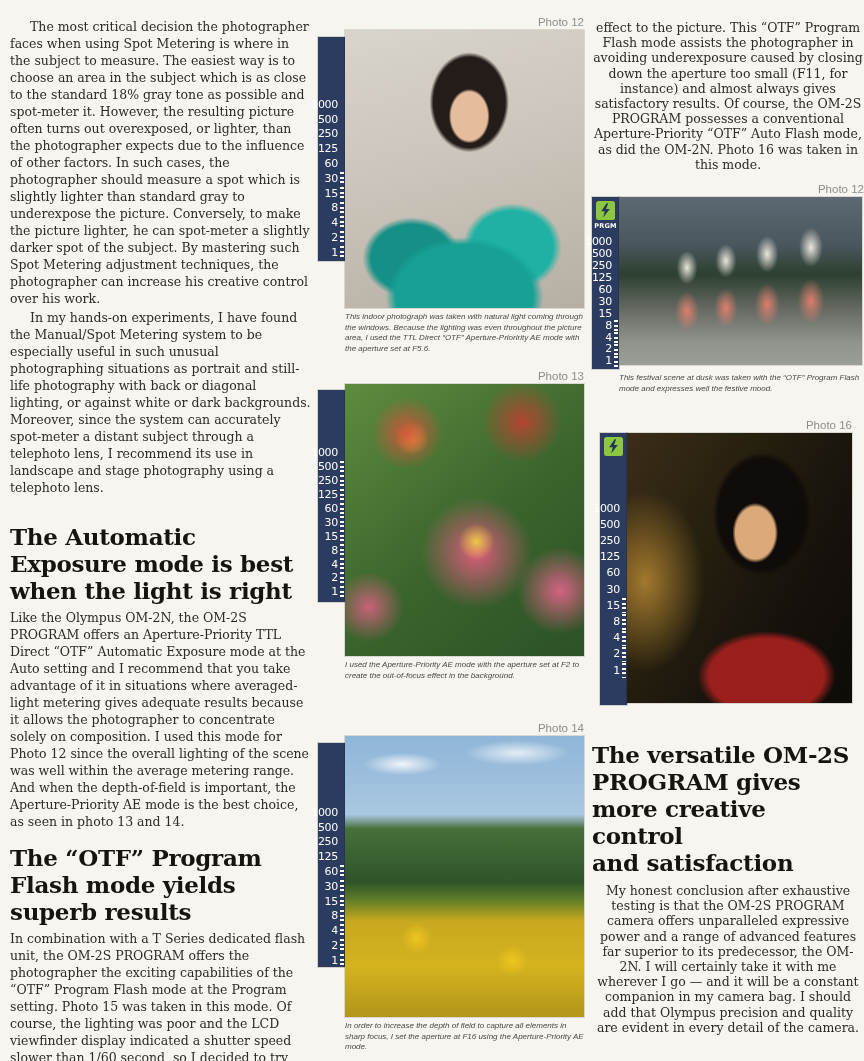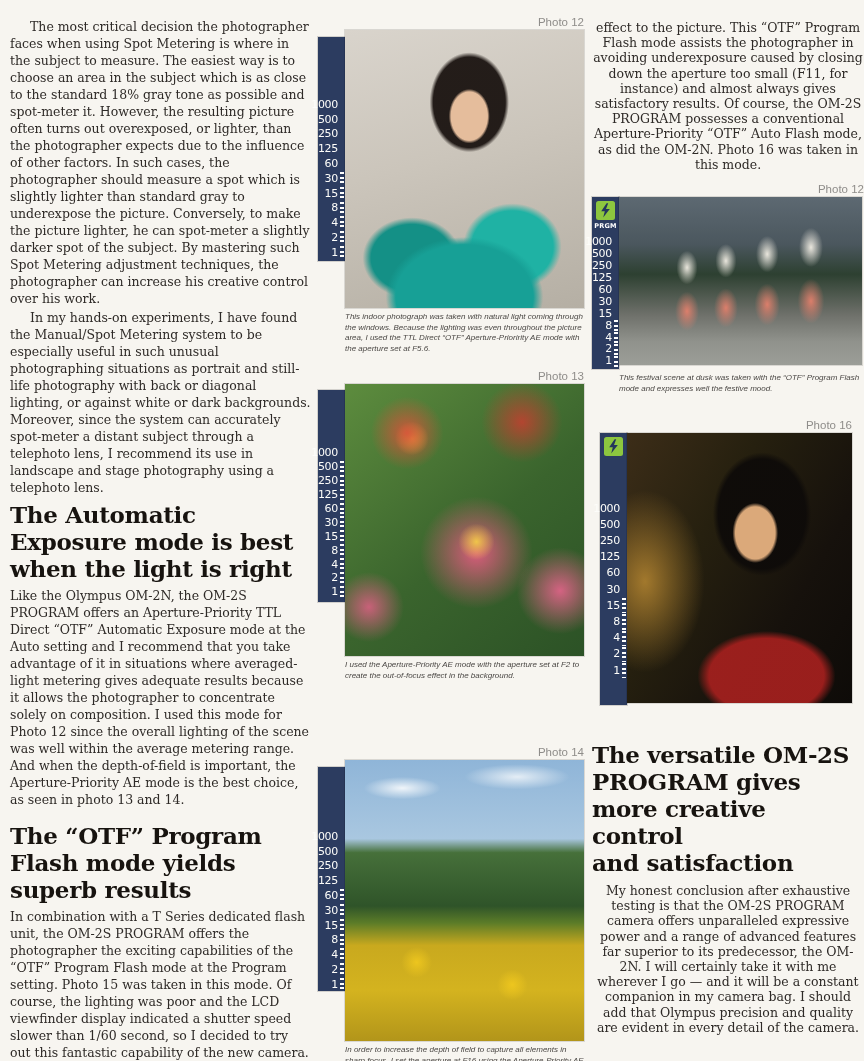--- a/index.html
+++ b/index.html
@@ -108,21 +108,21 @@
     radial-gradient(ellipse 85px 130px at 8% 55%, rgba(192,142,52,0.8), rgba(192,142,52,0) 70%),
     linear-gradient(120deg,#3c2d18 0%,#26200f 35%,#16110c 70%,#0e0b08 100%);
   }
 </style>
 </head>
 <body>
 
 <div class="col" id="left-col">
   <p class="para indent" style="margin-top:18px">The most critical decision the photographer faces when using Spot Metering is where in the subject to measure. The easiest way is to choose an area in the subject which is as close to the standard 18% gray tone as possible and spot-meter it. However, the resulting picture often turns out overexposed, or lighter, than the photographer expects due to the influence of other factors. In such cases, the photographer should measure a spot which is slightly lighter than standard gray to underexpose the picture. Conversely, to make the picture lighter, he can spot-meter a slightly darker spot of the subject. By mastering such Spot Metering adjustment techniques, the photographer can increase his creative control over his work.</p>
   <p class="para indent" style="margin-top:2px">In my hands-on experiments, I have found the Manual/Spot Metering system to be especially useful in such unusual photographing situations as portrait and still-life photography with back or diagonal lighting, or against white or dark backgrounds. Moreover, since the system can accurately spot-meter a distant subject through a telephoto lens, I recommend its use in landscape and stage photography using a telephoto lens.</p>
-  <h2 class="headline" style="margin-top:5px">The Automatic
+  <h2 class="headline" style="margin-top:27px">The Automatic
 Exposure mode is best
 when the light is right</h2>
   <p class="para" style="margin-top:5px">Like the Olympus OM-2N, the OM-2S PROGRAM offers an Aperture-Priority TTL Direct “OTF” Automatic Exposure mode at the Auto setting and I recommend that you take advantage of it in situations where averaged-light metering gives adequate results because it allows the photographer to concentrate solely on composition. I used this mode for Photo 12 since the overall lighting of the scene was well within the average metering range. And when the depth-of-field is important, the Aperture-Priority AE mode is the best choice, as seen in photo 13 and 14.</p>
   <h2 class="headline" style="margin-top:14px">The “OTF” Program
 Flash mode yields
 superb results</h2>
   <p class="para" style="margin-top:5px">In combination with a T Series dedicated flash unit, the OM-2S PROGRAM offers the photographer the exciting capabilities of the “OTF” Program Flash mode at the Program setting. Photo 15 was taken in this mode. Of course, the lighting was poor and the LCD viewfinder display indicated a shutter speed slower than 1/60 second, so I decided to try out this fantastic capability of the new camera. The sunset sky in the background turned out exactly the way I wanted, adding a dramatic</p>
 </div>
 
 <div class="col" id="mid-col">
@@ -222,21 +222,21 @@
           <div class="scale-row">
             <span class="scale-num">1</span>
             <span class="scale-tick"></span>
           </div>
         </div>
     </div>
     <div class="photo img13"></div>
   </div>
   <p class="caption">I used the Aperture-Priority AE mode with the aperture set at F2 to create the out-of-focus effect in the background.</p>
 
-  <p class="photo-label" style="margin-top:64px">Photo 14</p>
+  <p class="photo-label" style="margin-top:40px">Photo 14</p>
   <div class="photo-block">
     <div class="scale-bar" style="height:224px;margin-top:7px">
       <div class="scale-rows" style="--rh:14.8px;margin-top:62px">
           <div class="scale-row">
             <span class="scale-num">1000</span>
           </div>
           <div class="scale-row">
             <span class="scale-num">500</span>
           </div>
           <div class="scale-row">

